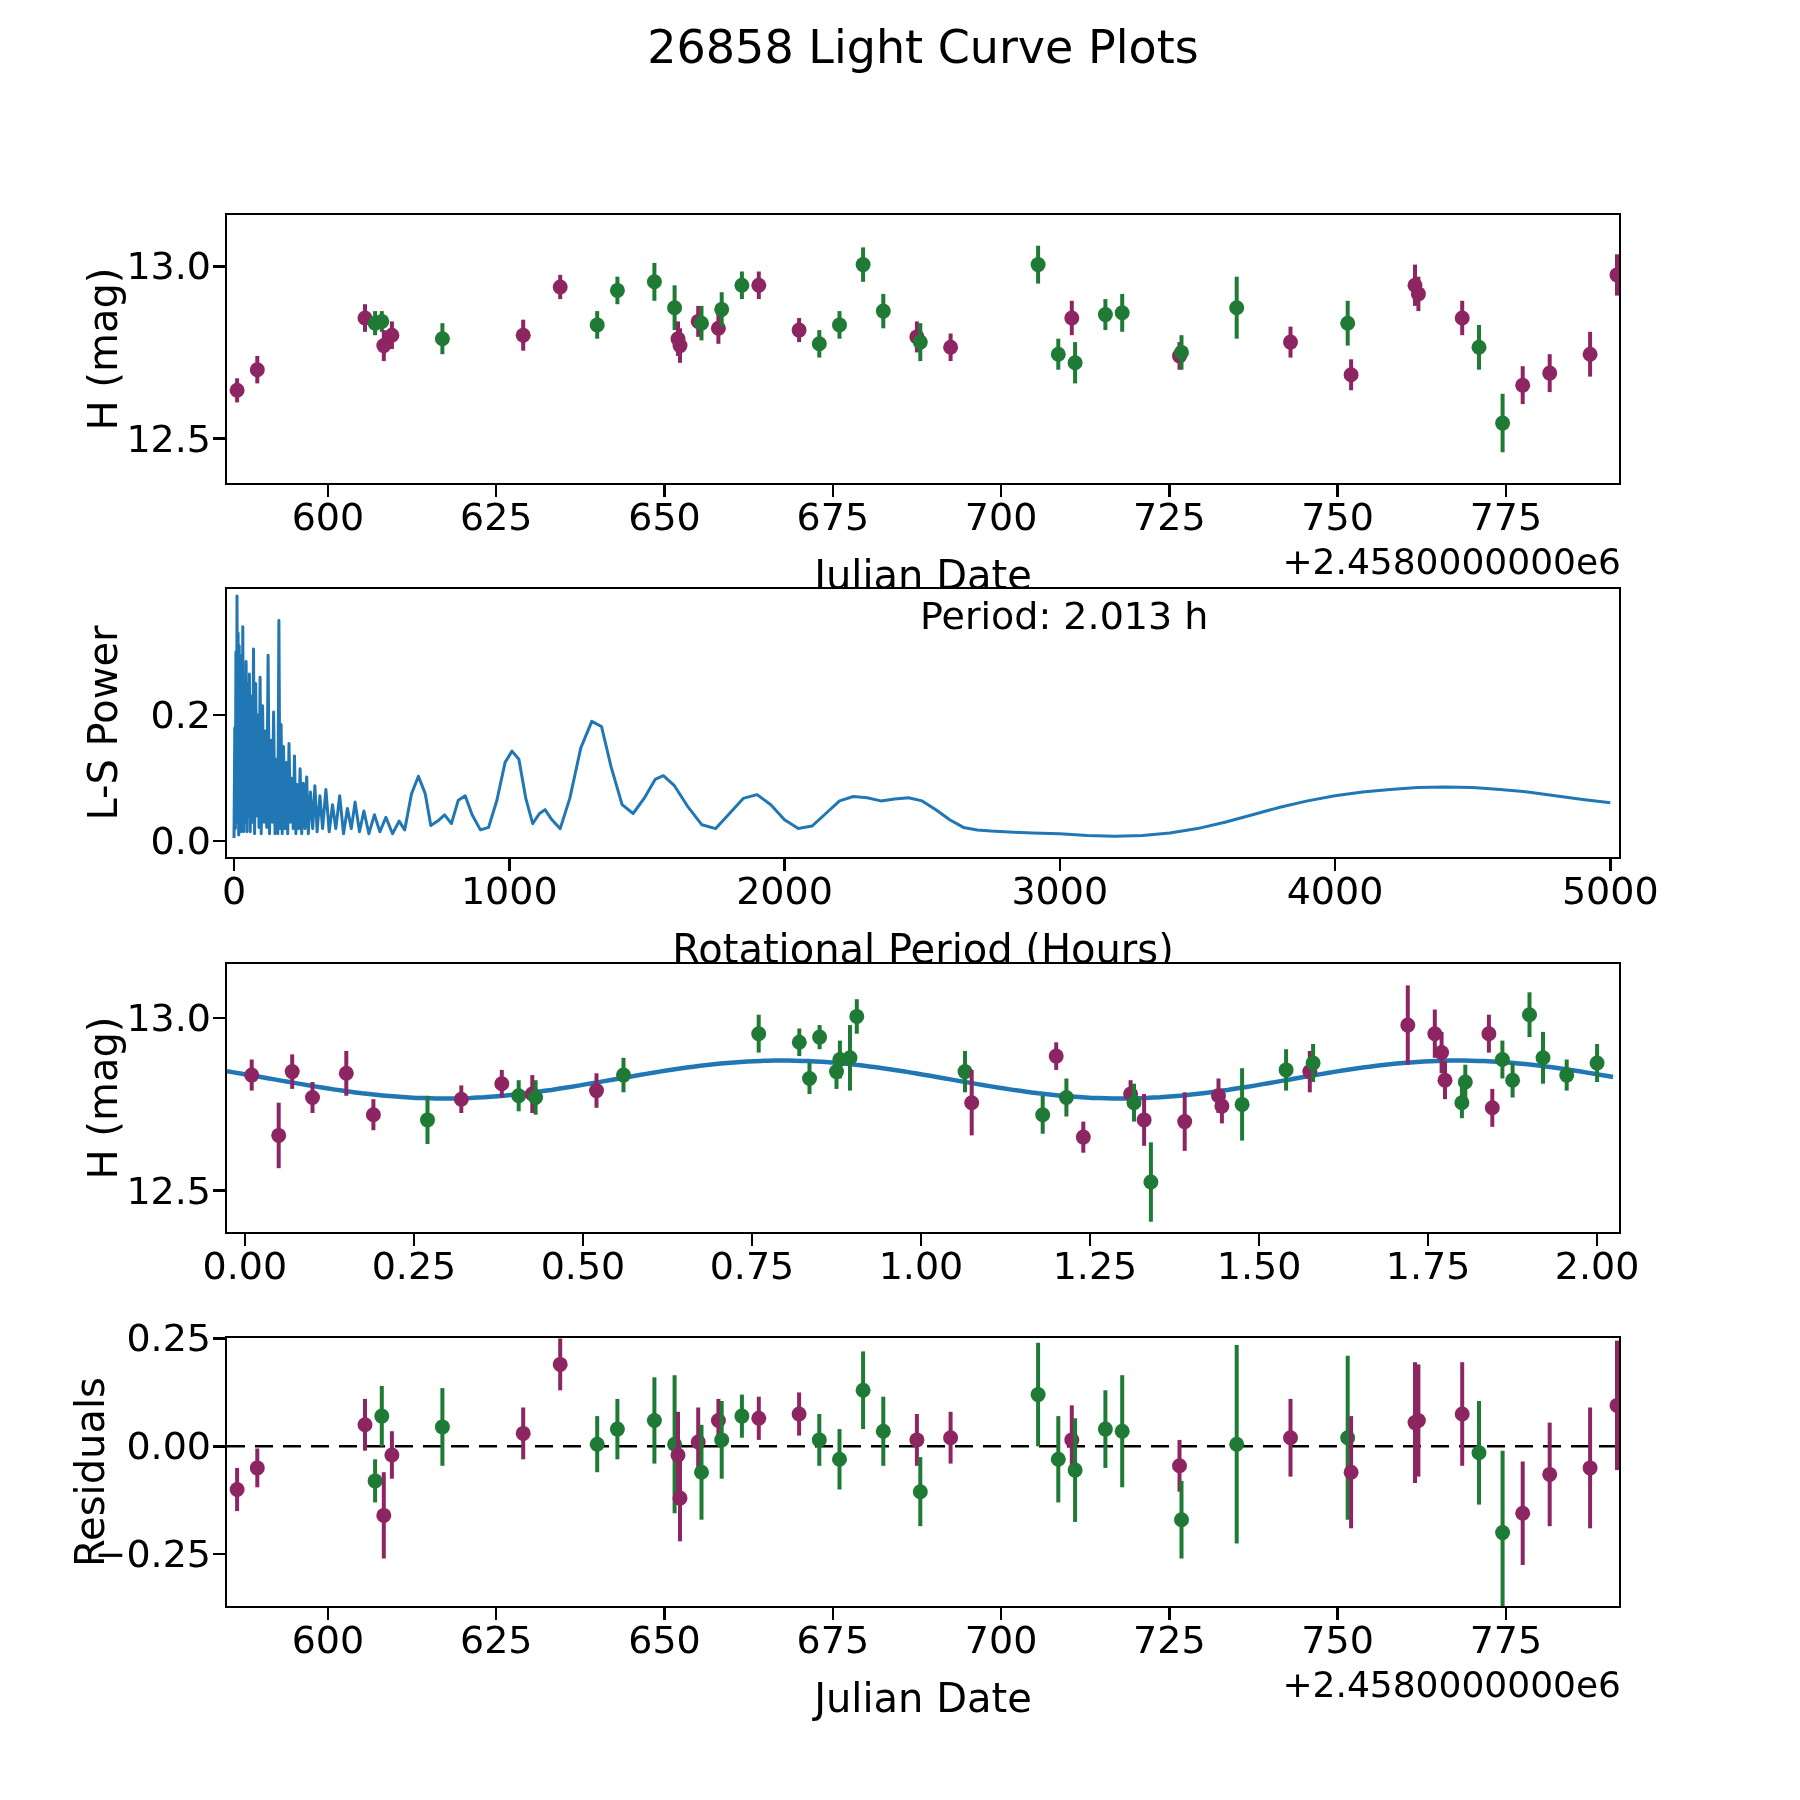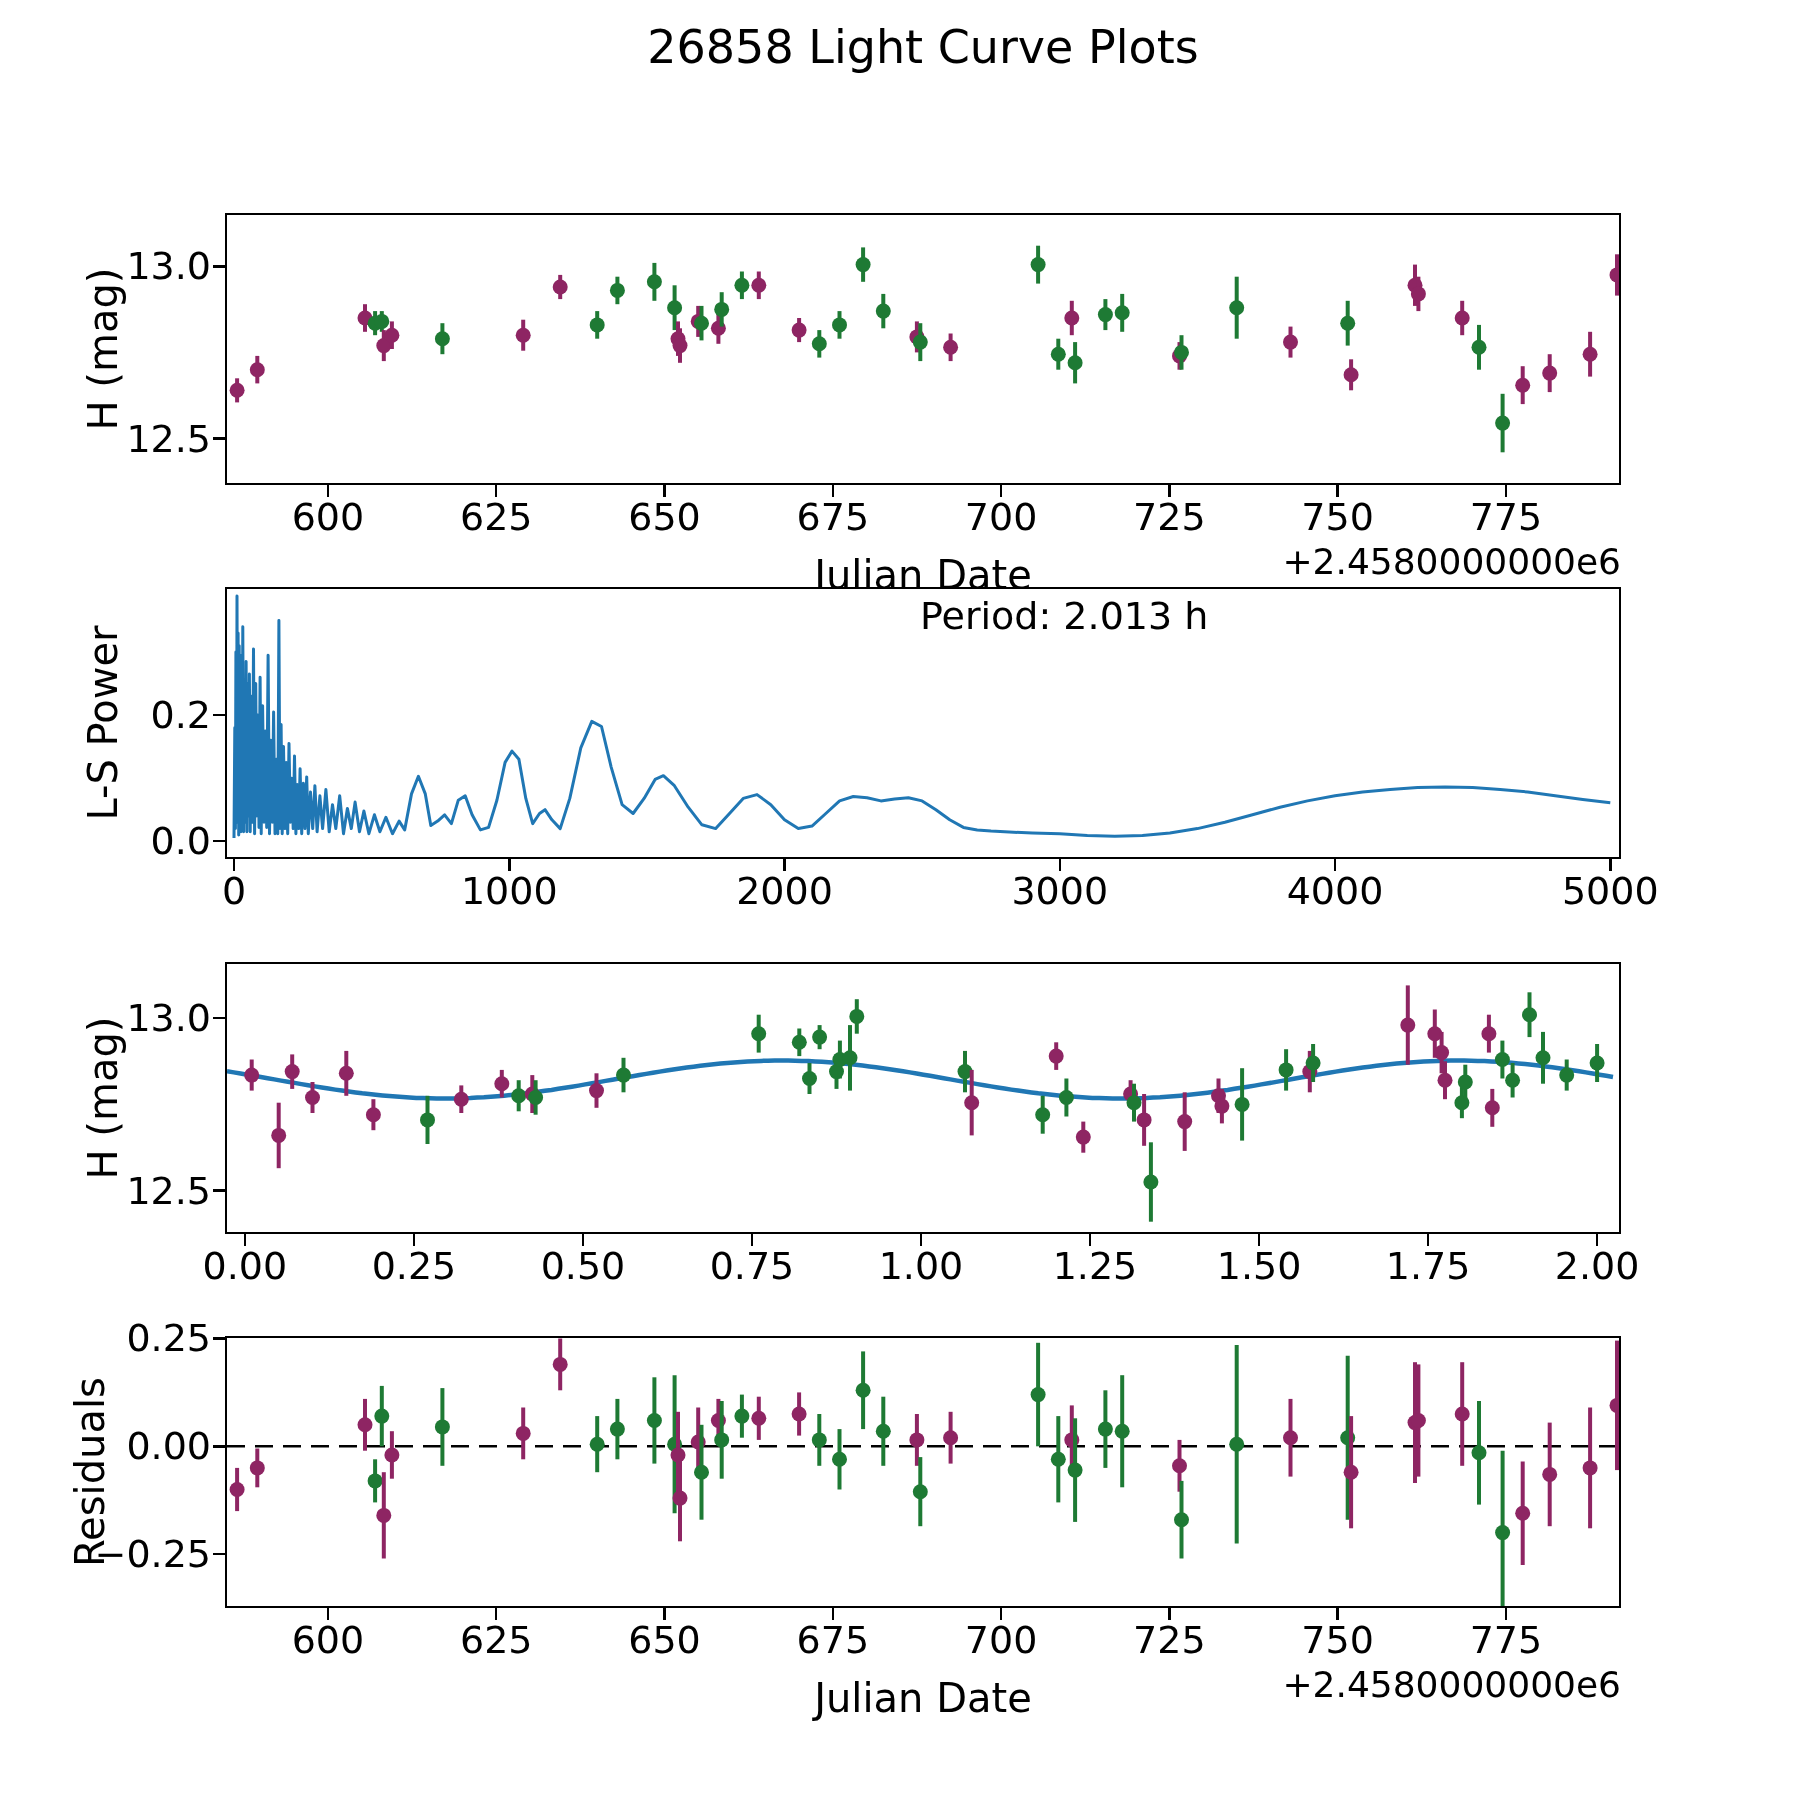--- a/index.html
+++ b/index.html
@@ -137,20 +137,21 @@
   <div class="xlabel" style="top:541px;">Julian Date</div>
   <div class="offset-text" style="top:541px;">+2.4580000000e6</div>
 
   <div class="ylabel" style="left:103px;top:723px;">L-S Power</div>
   <div class="axes" style="top:587px;">
     <svg width="1392" height="268" viewBox="0 0 1392 268">
         <polyline points="7.0,249.1 7.8,138.7 8.4,239.6 8.9,63.1 9.5,233.3 10.0,6.9 10.6,220.7 11.1,44.1 11.7,245.9 12.2,56.8 12.8,214.4 13.3,75.7 13.9,242.8 14.4,66.2 15.0,239.6 15.8,37.8 16.6,242.8 17.5,113.5 18.3,233.3 19.1,72.5 19.9,242.8 20.8,94.6 21.6,227.0 22.4,85.1 23.2,242.8 24.3,107.2 25.4,233.3 26.5,59.9 27.6,244.7 28.7,94.6 29.8,227.0 30.9,126.1 32.0,238.4 33.1,88.3 34.2,244.7 35.6,116.7 37.0,233.3 38.4,141.9 39.7,238.4 41.1,66.2 42.5,244.7 43.9,151.3 45.3,233.3 46.6,123.0 48.0,244.7 49.4,170.3 50.8,244.7 51.9,31.5 53.0,239.6 54.1,135.6 55.2,244.7 56.5,157.6 57.9,239.6 59.3,173.4 60.7,244.7 62.0,154.5 63.4,233.3 64.8,189.2 66.2,239.6 67.5,167.1 68.9,244.7 70.3,195.5 71.7,239.6 73.1,179.7 74.7,244.7 76.4,194.2 78.0,239.6 79.7,187.9 81.3,244.7 83.5,203.0 85.7,239.6 87.9,196.7 90.1,242.8 92.9,206.8 95.6,239.6 98.9,200.5 102.2,242.8 105.5,215.7 108.8,239.6 112.7,206.8 116.5,244.7 120.4,219.4 124.3,239.6 128.1,213.1 132.5,242.8 136.9,222.0 141.9,244.7 147.4,225.8 152.9,242.8 158.9,228.3 165.5,244.7 172.1,232.1 177.7,240.9 184.5,204.9 191.4,187.3 198.3,204.9 203.8,236.5 210.7,232.1 217.6,225.8 224.4,234.6 231.3,211.2 238.2,206.8 245.1,225.8 253.4,240.9 261.6,238.4 269.9,211.2 278.1,173.4 285.0,162.1 291.9,170.3 298.8,209.4 305.7,234.6 312.5,224.5 318.0,220.7 324.9,230.8 333.2,239.6 342.8,209.4 353.8,158.9 364.8,132.4 374.5,137.5 384.1,177.8 395.1,215.7 406.1,224.5 417.1,209.4 428.1,190.4 436.4,186.7 447.4,196.7 461.2,218.2 474.9,235.8 488.7,239.6 502.5,224.5 516.2,209.4 530.0,205.6 543.8,215.7 557.5,230.8 571.3,239.6 585.0,237.1 598.8,224.5 612.6,211.9 626.3,207.5 640.1,208.7 653.9,211.9 667.6,210.0 681.4,208.7 695.1,211.9 708.9,220.7 722.7,230.8 736.4,238.4 750.2,240.9 764.0,242.1 777.7,242.8 805.3,244.0 832.8,244.7 860.3,246.6 887.8,247.2 915.4,246.6 942.9,244.0 970.4,239.6 997.9,233.3 1025.5,225.8 1053.0,218.2 1080.5,211.9 1108.0,206.8 1135.6,203.0 1163.1,200.5 1190.6,198.6 1218.1,198.0 1245.7,198.6 1273.2,200.5 1300.7,203.0 1328.2,206.8 1355.8,210.6 1383.3,213.8" fill="none" stroke="#2077b4" stroke-width="3" stroke-linejoin="round"></polyline>
       </svg>
   </div>
   <div class="annotation" style="left:920px;top:594px;">Period: 2.013 h</div>
+  <div class="xlabel" style="top:915px;">Rotational Period (Hours)</div>
 
   <div class="ylabel" style="left:103px;top:1098px;">H (mag)</div>
   <div class="axes" style="top:962px;">
     <svg width="1392" height="268" viewBox="0 0 1392 268">
         <polyline points="0.0,107.3 6.8,108.4 13.5,109.5 20.3,110.7 27.0,111.8 33.8,113.0 40.6,114.2 47.3,115.4 54.1,116.6 60.8,117.7 67.6,118.9 74.4,120.1 81.1,121.2 87.9,122.4 94.7,123.5 101.4,124.5 108.2,125.6 114.9,126.6 121.7,127.5 128.5,128.4 135.2,129.3 142.0,130.0 148.7,130.8 155.5,131.5 162.3,132.1 169.0,132.6 175.8,133.1 182.5,133.5 189.3,133.9 196.1,134.1 202.8,134.3 209.6,134.5 216.3,134.5 223.1,134.5 229.9,134.4 236.6,134.2 243.4,134.0 250.2,133.6 256.9,133.3 263.7,132.8 270.4,132.3 277.2,131.7 284.0,131.0 290.7,130.3 297.5,129.5 304.2,128.7 311.0,127.8 317.8,126.8 324.5,125.9 331.3,124.8 338.0,123.8 344.8,122.7 351.6,121.6 358.3,120.4 365.1,119.3 371.8,118.1 378.6,116.9 385.4,115.7 392.1,114.5 398.9,113.3 405.7,112.2 412.4,111.0 419.2,109.9 425.9,108.7 432.7,107.6 439.5,106.6 446.2,105.5 453.0,104.5 459.7,103.6 466.5,102.7 473.3,101.8 480.0,101.0 486.8,100.3 493.5,99.6 500.3,99.0 507.1,98.5 513.8,98.0 520.6,97.6 527.3,97.2 534.1,96.9 540.9,96.7 547.6,96.6 554.4,96.6 561.2,96.6 567.9,96.7 574.7,96.9 581.4,97.1 588.2,97.5 595.0,97.8 601.7,98.3 608.5,98.8 615.2,99.4 622.0,100.1 628.8,100.8 635.5,101.6 642.3,102.4 649.0,103.3 655.8,104.3 662.6,105.2 669.3,106.3 676.1,107.3 682.9,108.4 689.6,109.5 696.4,110.7 703.1,111.8 709.9,113.0 716.7,114.2 723.4,115.4 730.2,116.6 736.9,117.7 743.7,118.9 750.5,120.1 757.2,121.2 764.0,122.4 770.7,123.5 777.5,124.5 784.3,125.6 791.0,126.6 797.8,127.5 804.5,128.4 811.3,129.3 818.1,130.0 824.8,130.8 831.6,131.5 838.4,132.1 845.1,132.6 851.9,133.1 858.6,133.5 865.4,133.9 872.2,134.1 878.9,134.3 885.7,134.5 892.4,134.5 899.2,134.5 906.0,134.4 912.7,134.2 919.5,134.0 926.2,133.6 933.0,133.3 939.8,132.8 946.5,132.3 953.3,131.7 960.0,131.0 966.8,130.3 973.6,129.5 980.3,128.7 987.1,127.8 993.9,126.8 1000.6,125.9 1007.4,124.8 1014.1,123.8 1020.9,122.7 1027.7,121.6 1034.4,120.4 1041.2,119.3 1047.9,118.1 1054.7,116.9 1061.5,115.7 1068.2,114.5 1075.0,113.3 1081.7,112.2 1088.5,111.0 1095.3,109.9 1102.0,108.7 1108.8,107.6 1115.5,106.6 1122.3,105.5 1129.1,104.5 1135.8,103.6 1142.6,102.7 1149.4,101.8 1156.1,101.0 1162.9,100.3 1169.6,99.6 1176.4,99.0 1183.2,98.5 1189.9,98.0 1196.7,97.6 1203.4,97.2 1210.2,96.9 1217.0,96.7 1223.7,96.6 1230.5,96.6 1237.2,96.6 1244.0,96.7 1250.8,96.9 1257.5,97.1 1264.3,97.5 1271.0,97.8 1277.8,98.3 1284.6,98.8 1291.3,99.4 1298.1,100.1 1304.9,100.8 1311.6,101.6 1318.4,102.4 1325.1,103.3 1331.9,104.3 1338.7,105.2 1345.4,106.3 1352.2,107.3 1358.9,108.4 1365.7,109.5 1372.5,110.7 1379.2,111.8 1386.0,113.0" fill="none" stroke="#2077b4" stroke-width="4.5"></polyline>
         <line x1="24.7" x2="24.7" y1="126.6" y2="95.5" stroke="#8e2563" stroke-width="4"></line>
         <circle cx="24.7" cy="111.1" r="7.5" fill="#8e2563"></circle>
         <line x1="51.7" x2="51.7" y1="204.2" y2="138.7" stroke="#8e2563" stroke-width="4"></line>
         <circle cx="51.7" cy="171.4" r="7.5" fill="#8e2563"></circle>
         <line x1="65.2" x2="65.2" y1="124.9" y2="90.4" stroke="#8e2563" stroke-width="4"></line>

